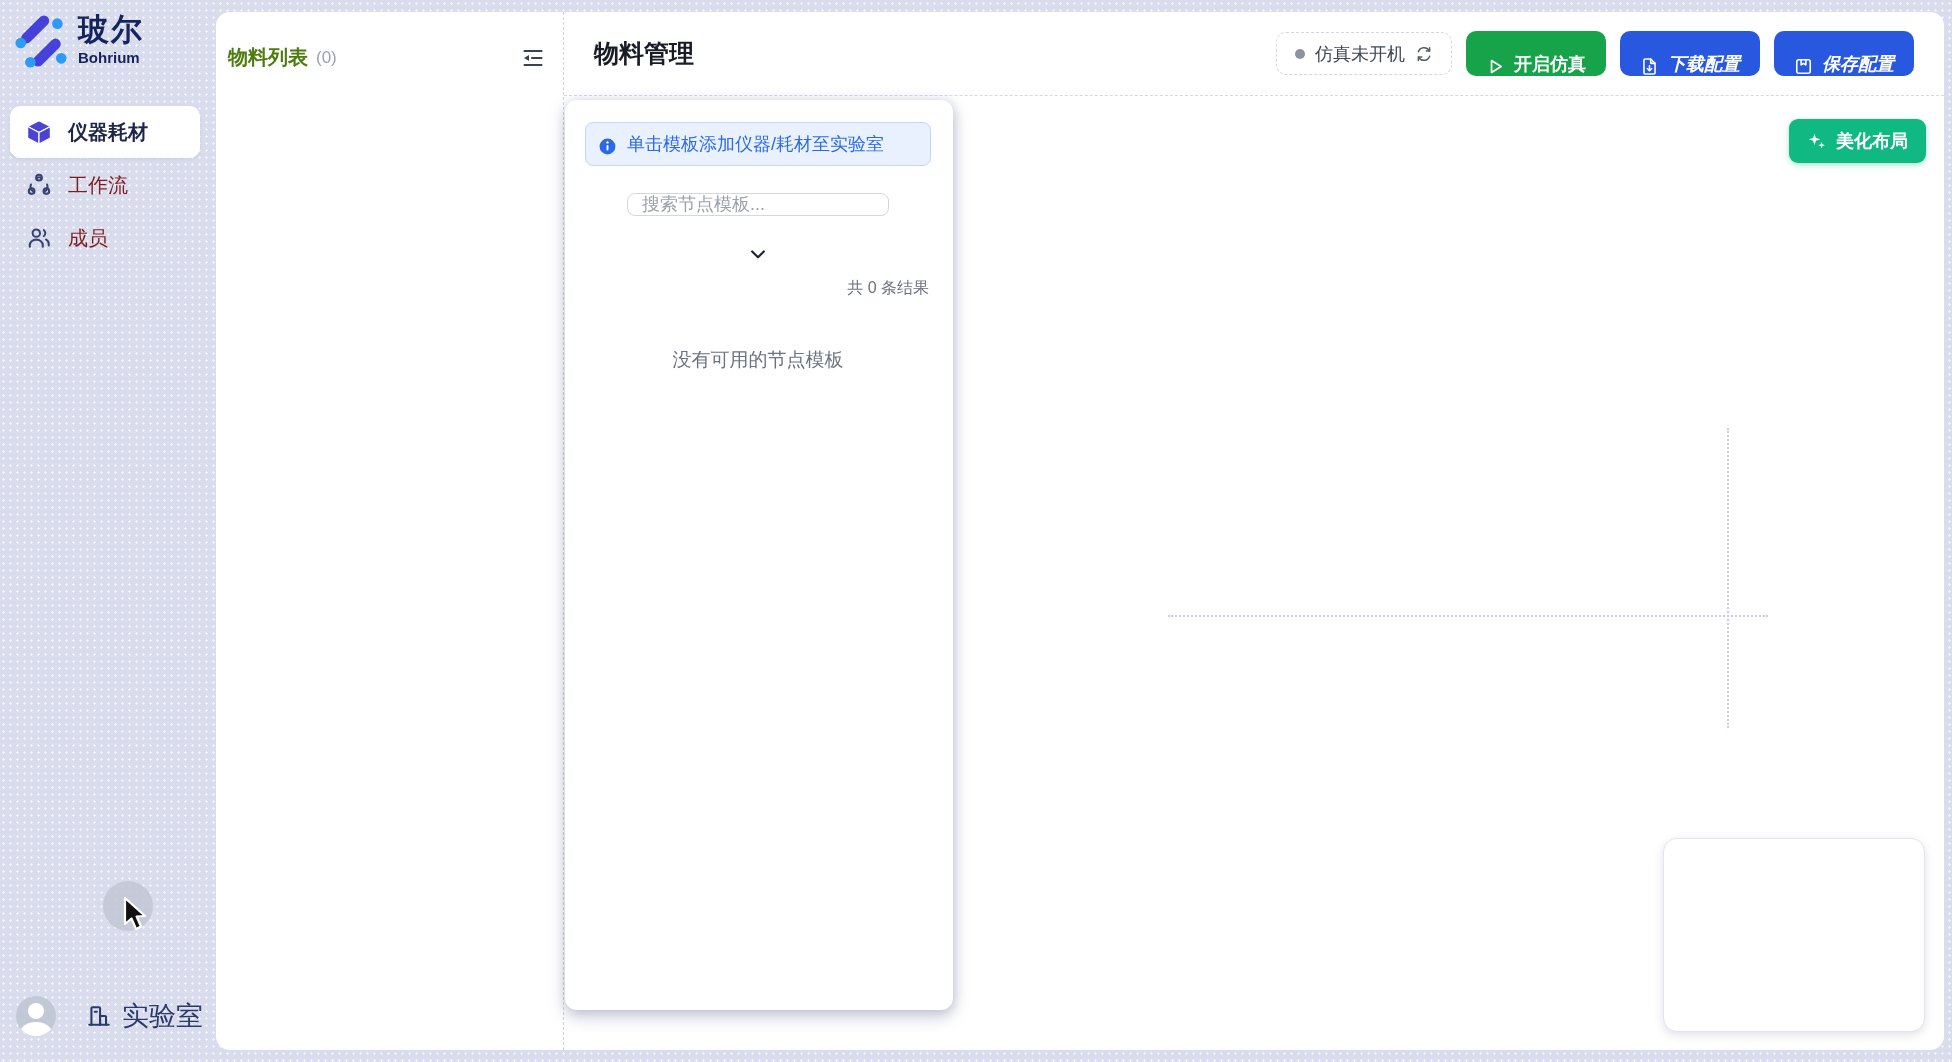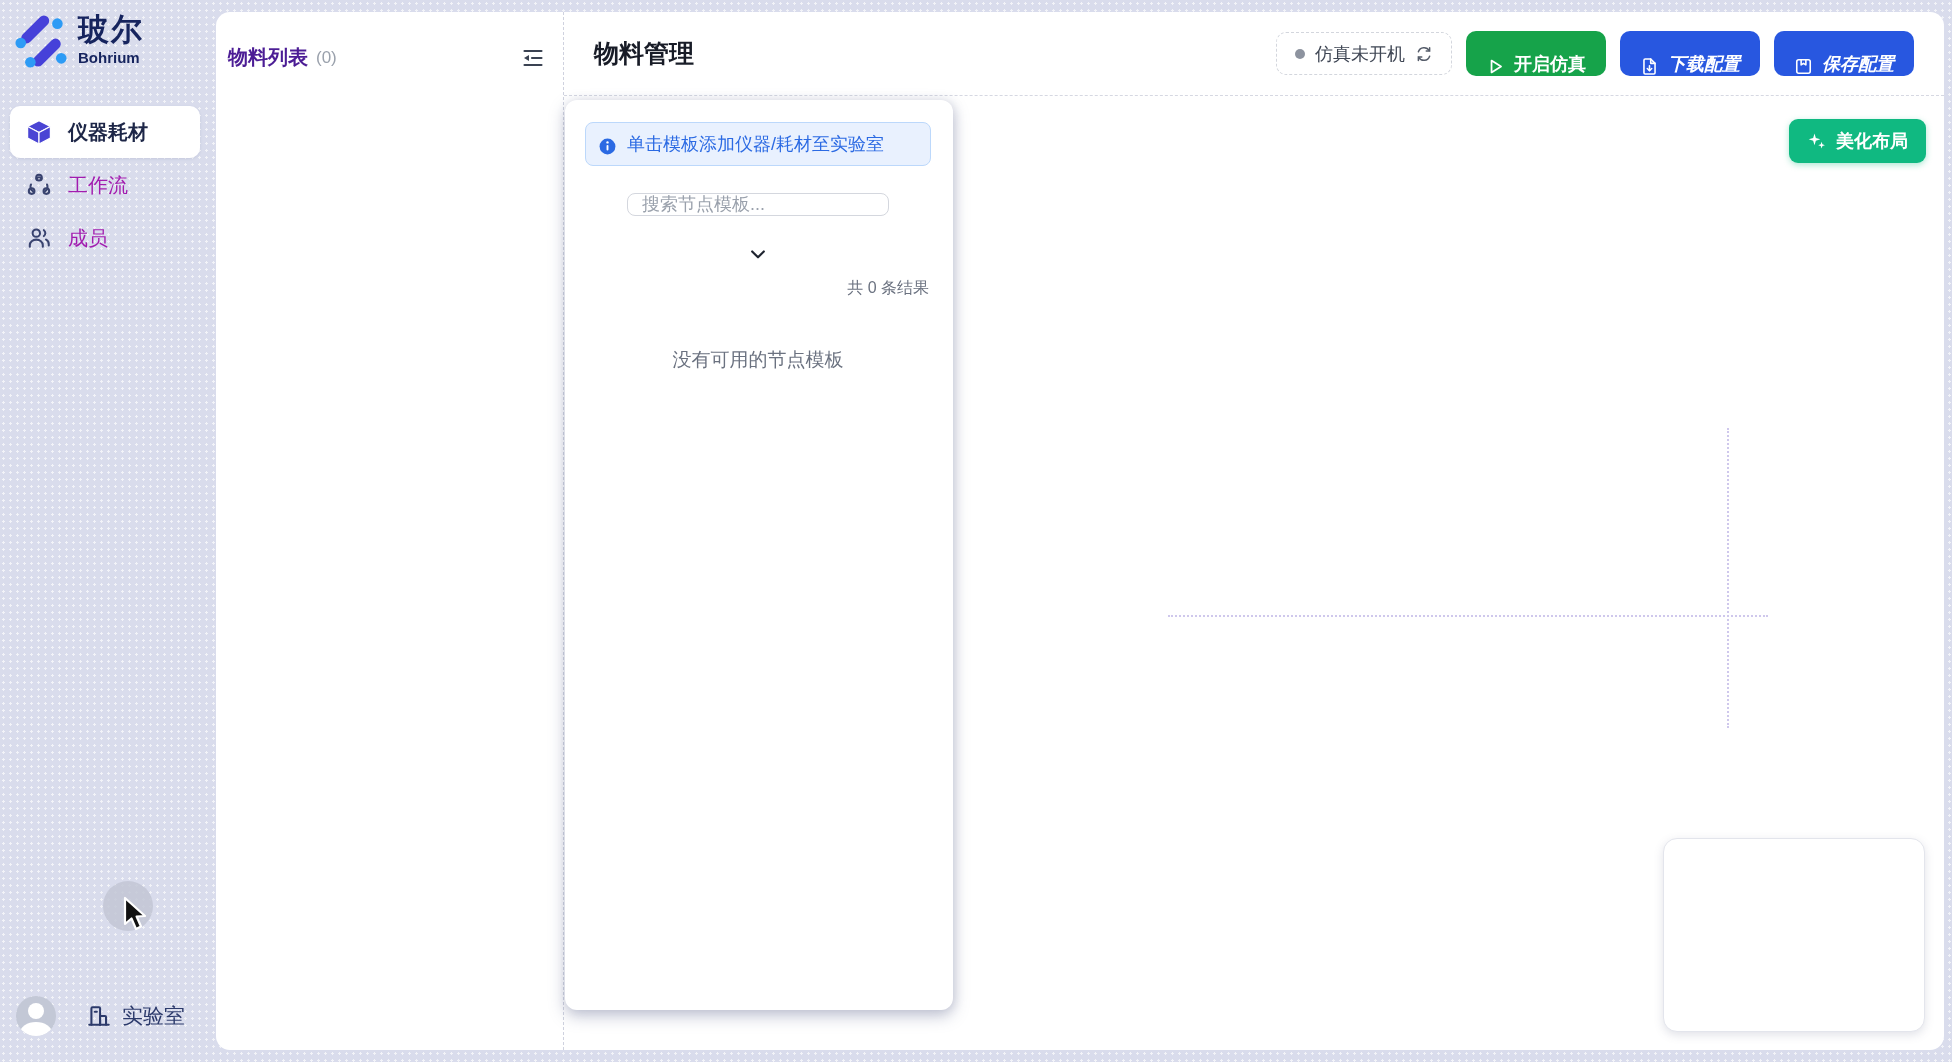--- a/index.html
+++ b/index.html
@@ -18,54 +18,54 @@
   .sidebar{ position:absolute; left:0; top:0; width:216px; height:1062px; }
   .logo{ position:absolute; left:14px; top:14px; display:flex; gap:10px; align-items:flex-start; }
   .logo-mark{ width:54px; height:54px; flex:0 0 auto; }
   .brand-name{ font-size:31px; font-weight:bold; color:#16245e; letter-spacing:2px; line-height:1.05; }
   .brand-sub{ font-size:15px; font-weight:bold; color:#16245e; margin-top:2px; }
 
   .nav{ position:absolute; left:10px; top:106px; right:16px; display:flex; flex-direction:column; gap:1px; }
   .nav-item{
     height:52px; display:flex; align-items:center; gap:16px;
     padding:0 16px; border-radius:10px; cursor:pointer;
-    color:#a21caf; font-size:20px;
+    color:#7f1d1d; font-size:20px;
   }
   .nav-item .nico{ width:26px; height:26px; flex:0 0 auto; color:#39436f; }
   .nav-item.active{
     background:#ffffff; color:#1d2647; font-weight:bold;
     box-shadow:0 1px 3px rgba(60,70,120,.12);
   }
   .nav-item.active .nico{ color:#4a44d4; }
 
   .hover-dot{
     position:absolute; left:103px; top:881px; width:50px; height:50px;
     border-radius:50%; background:#c2c6d5; opacity:.85;
   }
   .cursor{ position:absolute; left:121px; top:896px; width:30px; height:38px; }
 
   .side-footer{ position:absolute; left:16px; bottom:26px; display:flex; align-items:center; gap:14px; }
   .avatar{
     width:40px; height:40px; border-radius:50%; background:#c3c8d6; overflow:hidden; position:relative;
   }
   .avatar:before{ content:""; position:absolute; left:12px; top:7px; width:16px; height:16px; border-radius:50%; background:#fff; }
   .avatar:after{ content:""; position:absolute; left:4px; top:26px; width:32px; height:22px; border-radius:50%; background:#fff; }
-  .lab{ display:flex; align-items:center; gap:10px; color:#2c3a6b; font-size:21px; margin-left:16px; }
+  .lab{ display:flex; align-items:center; gap:10px; color:#2c3a6b; font-size:27px; margin-left:16px; }
   .lab .nico{ width:26px; height:26px; color:#2c3a6b; }
 
   
   .container{
     position:absolute; left:216px; top:12px; width:1728px; height:1038px;
     background:#ffffff; border-radius:14px;
   }
 
   
   .list-col{ position:absolute; left:0; top:0; width:347px; height:100%; }
   .list-head{ display:flex; align-items:center; padding:32px 18px 0 12px; }
-  .list-title{ font-size:20px; font-weight:bold; color:#4c1d95; }
+  .list-title{ font-size:20px; font-weight:bold; color:#4d7c0f; }
   .list-count{ font-size:17px; color:#9aa1ac; margin-left:8px; }
   .fold-btn{ margin-left:auto; width:24px; height:24px; color:#3a4252; cursor:pointer; background:none; border:none; }
   .v-divider{
     position:absolute; left:347px; top:0; bottom:0; width:0;
     border-left:1px dashed #cfd2df;
   }
 
   
   .main-head{
     position:absolute; left:348px; right:0; top:0; height:84px;

